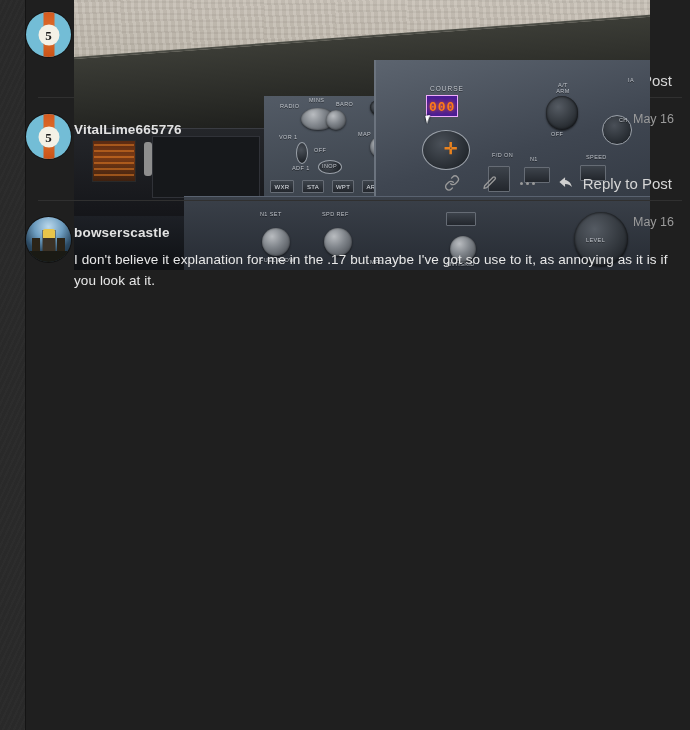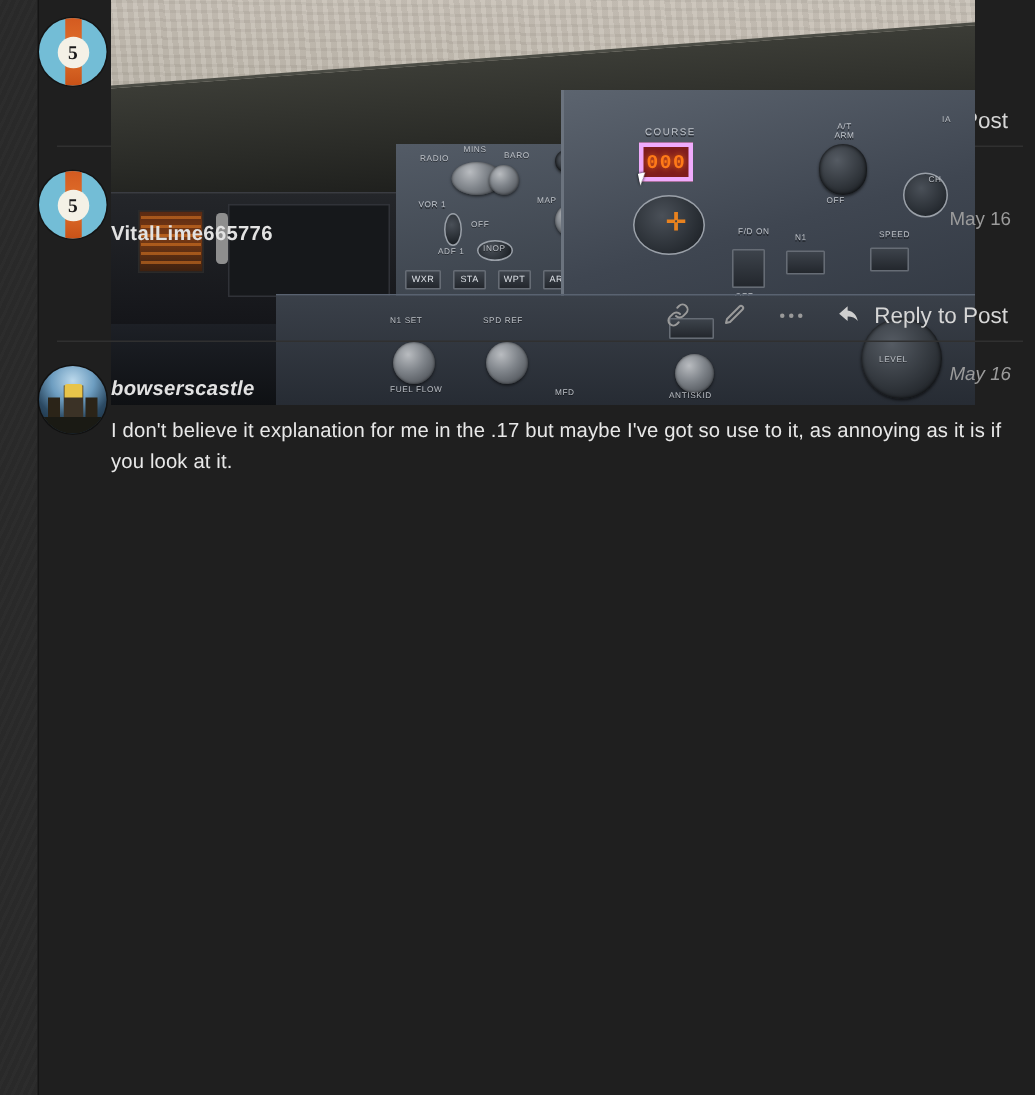--- a/index.html
+++ b/index.html
@@ -222,22 +222,22 @@
   .ck-btn {
     background: linear-gradient(180deg,#3d434b 0%,#23272d 100%);
     border: 1px solid #666c75;
     border-radius: 1px;
     color: #dfe3e8;
     font: 6px/1 "Liberation Sans", sans-serif;
     text-align: center;
     letter-spacing: .3px;
   }
   .ck-course-box {
-    background: #7f1d1d;
-    border: 3px solid #f0abfc;
+    background: #4c1d95;
+    border: 1px solid #f0abfc;
     padding: 1px 2px;
   }
   .ck-course-digits {
     color: #ff7a18;
     font: 700 13px/13px "Liberation Mono", monospace;
     letter-spacing: 1px;
     text-shadow: 0 0 4px rgba(255,120,20,.85);
   }
   .ck-cross {
     color: #e8821f;
@@ -450,21 +450,21 @@
 
     <div class="post" id="post-1" style="padding-top:12px;">
 
       <div class="avatar-float" style="top:16px;">
         <div class="avatar-vital">
           <div class="band"></div>
           <div class="badge">5</div>
         </div>
       </div>
 
-      <div class="post-head" style="padding-top:10px;margin-top:27px;">
+      <div class="post-head" style="padding-top:10px;">
         <span class="username">VitalLime665776</span>
         <span class="post-date">May 16</span>
       </div>
 
 
       <div class="actions" style="margin-top:26px;">
         <div class="act-icon">
           <svg width="16" height="16" viewBox="0 0 24 24" fill="none" stroke="currentColor" stroke-width="2" stroke-linecap="round">
             <path d="M10 13a5 5 0 0 0 7.1.1l3-3a5 5 0 0 0-7.1-7.1l-1.7 1.7"></path>
             <path d="M14 11a5 5 0 0 0-7.1-.1l-3 3a5 5 0 0 0 7.1 7.1l1.7-1.7"></path>
@@ -500,21 +500,21 @@
       <div class="avatar-float" style="top:16px;">
         <div class="avatar-bowser">
           <div class="spire-l"></div>
           <div class="spire-r"></div>
           <div class="spire-c"></div>
           <div class="crown"></div>
           <div class="base"></div>
         </div>
       </div>
 
-      <div class="post-head" style="padding-top:10px;font-style:italic;">
+      <div class="post-head" style="padding-top:10px;">
         <span class="username">bowserscastle</span>
         <span class="post-date">May 16</span>
       </div>
 
       <div class="post-body-wrap" style="padding-top:6px;">
         <p class="post-text">I don't believe it explanation for me in the .17 but maybe I've got so use to it, as annoying as it is if you look at it.</p>
       </div>
     </div>
 
   </div>

